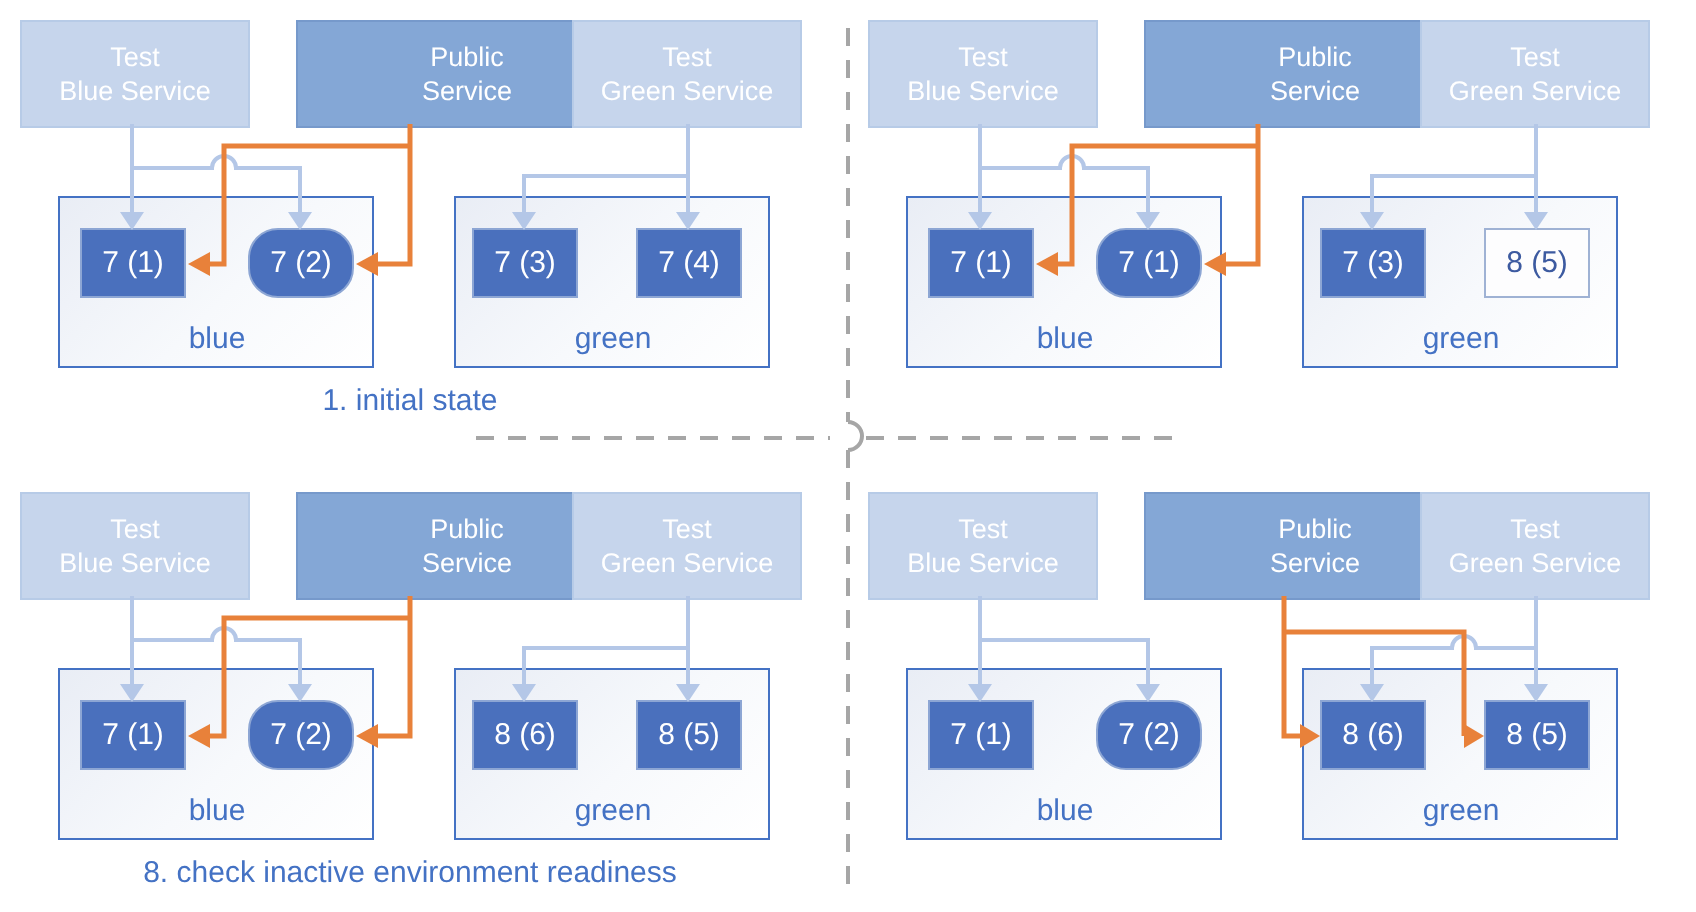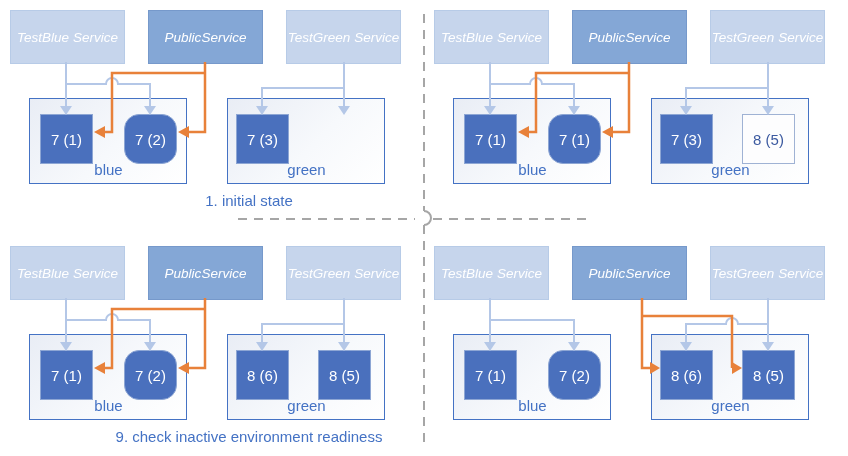--- a/index.html
+++ b/index.html
@@ -9,64 +9,62 @@
     height: 456px;
     background: #ffffff;
     font-family: "Liberation Sans", sans-serif;
     overflow: hidden;
   }
   .quadrant { position: absolute; width: 424px; height: 228px; }
   .arrows { position: absolute; left: 0; top: 0; z-index: 5; pointer-events: none; }
 
   .svc {
     position: absolute; top: 10px; width: 113px; height: 52px;
-    display: flex; align-items: center; justify-content: center;
+    display: flex; flex-direction: column; align-items: center; justify-content: center;
     color: #ffffff; font-size: 13.5px; line-height: 17px; 
     z-index: 2;
-    font-style: italic;
   }
   .svc.test   { background: #c6d5ec; border: 1px solid #b7cbe7; }
-  .svc.public { background: #84a7d6; border: 1px solid #7699cb; }
+  .svc.public { background: #84a7d6; border: 1px solid #7699cb; padding-left: 28px; }
   .svc-blue   { left: 10px; }
   .svc-public { left: 148px; }
   .svc-green  { left: 286px; }
 
   .env {
     position: absolute; top: 98px; width: 156px; height: 84px;
     border: 1.4px solid #4472c4;
     background: linear-gradient(135deg, #e9edf5 0%, #f7f9fc 55%, #ffffff 100%);
     z-index: 1;
   }
   .env-blue  { left: 29px; }
   .env-green { left: 227px; }
   .env-label {
     position: absolute; left: 1px; right: 0; bottom: 5px;
     text-align: center; color: #4472c4; font-size: 15px;
   }
 
   .pod {
-    position: absolute; top: 114px; width: 53px; height: 50px;
+    position: absolute; top: 114px; width: 53px; height: 35px;
     background: #4a70bd; border: 1px solid #8da6d4;
     color: #ffffff; font-size: 15px;
     display: flex; align-items: center; justify-content: center;
     z-index: 3; box-sizing: border-box;
   }
   .pod.creating {
     background: #fdfdfe; border: 1.4px solid #9fb2d4; color: #3c5aa0;
   }
   .pod-1 { left: 40px; }
   .pod-2 { left: 124px; border-radius: 15px; }
   .pod-3 { left: 236px; text-align: right; }
   .pod-4 { left: 318px; }
 
   .caption {
     position: absolute; left: 0; top: 192px; width: 410px;
     text-align: center; color: #4472c4; font-size: 15px;
     z-index: 2;
-    margin-left: 44px;
   }
 
   #divider { position: absolute; left: 0; top: 0; z-index: 0; pointer-events: none; }
 </style>
 </head>
 <body>
 
 <div id="stage">
 
   <svg id="divider" width="848" height="456" viewBox="0 0 848 456">
@@ -94,20 +92,21 @@
     <div class="env env-blue">
       <div class="env-label">blue</div>
     </div>
     <div class="env env-green">
       <div class="env-label">green</div>
     </div>
 
     <div class="pod pod-1">7 (1)</div>
     <div class="pod pod-2">7 (2)</div>
     <div class="pod pod-3">7 (3)</div>
+    <div class="pod pod-4">7 (4)</div>
 
     <svg class="arrows" width="424" height="228" viewBox="0 0 424 228">
       <g stroke="#b4c7e7" stroke-width="2" fill="none">
         <path d="M66 62 V106"></path>
         <path d="M66 84 H106 A6 6 0 0 1 118 84 H150 V106"></path>
         <path d="M344 62 V106"></path>
         <path d="M344 88 H262 V106"></path>
       </g>
       <g fill="#b4c7e7">
         <polygon points="60,106 72,106 66,115"></polygon>
@@ -221,21 +220,21 @@
       <g stroke="#e8813a" stroke-width="2.5" fill="none">
         <path d="M205 62 V132 H189"></path>
         <path d="M205 73 H112 V132 H105"></path>
       </g>
       <g fill="#e8813a">
         <polygon points="189,126 189,138 178,132"></polygon>
         <polygon points="105,126 105,138 94,132"></polygon>
       </g>
     </svg>
 
-    <div class="caption">9. check inactive environment readiness</div>
+    <div class="caption">8. check inactive environment readiness</div>
   </div>
 
   <div class="quadrant" style="left:424px; top:236px;">
     <div class="svc test svc-blue">
       <span>Test</span>
       <span>Blue Service</span>
     </div>
     <div class="svc public svc-public">
       <span>Public</span>
       <span>Service</span>

